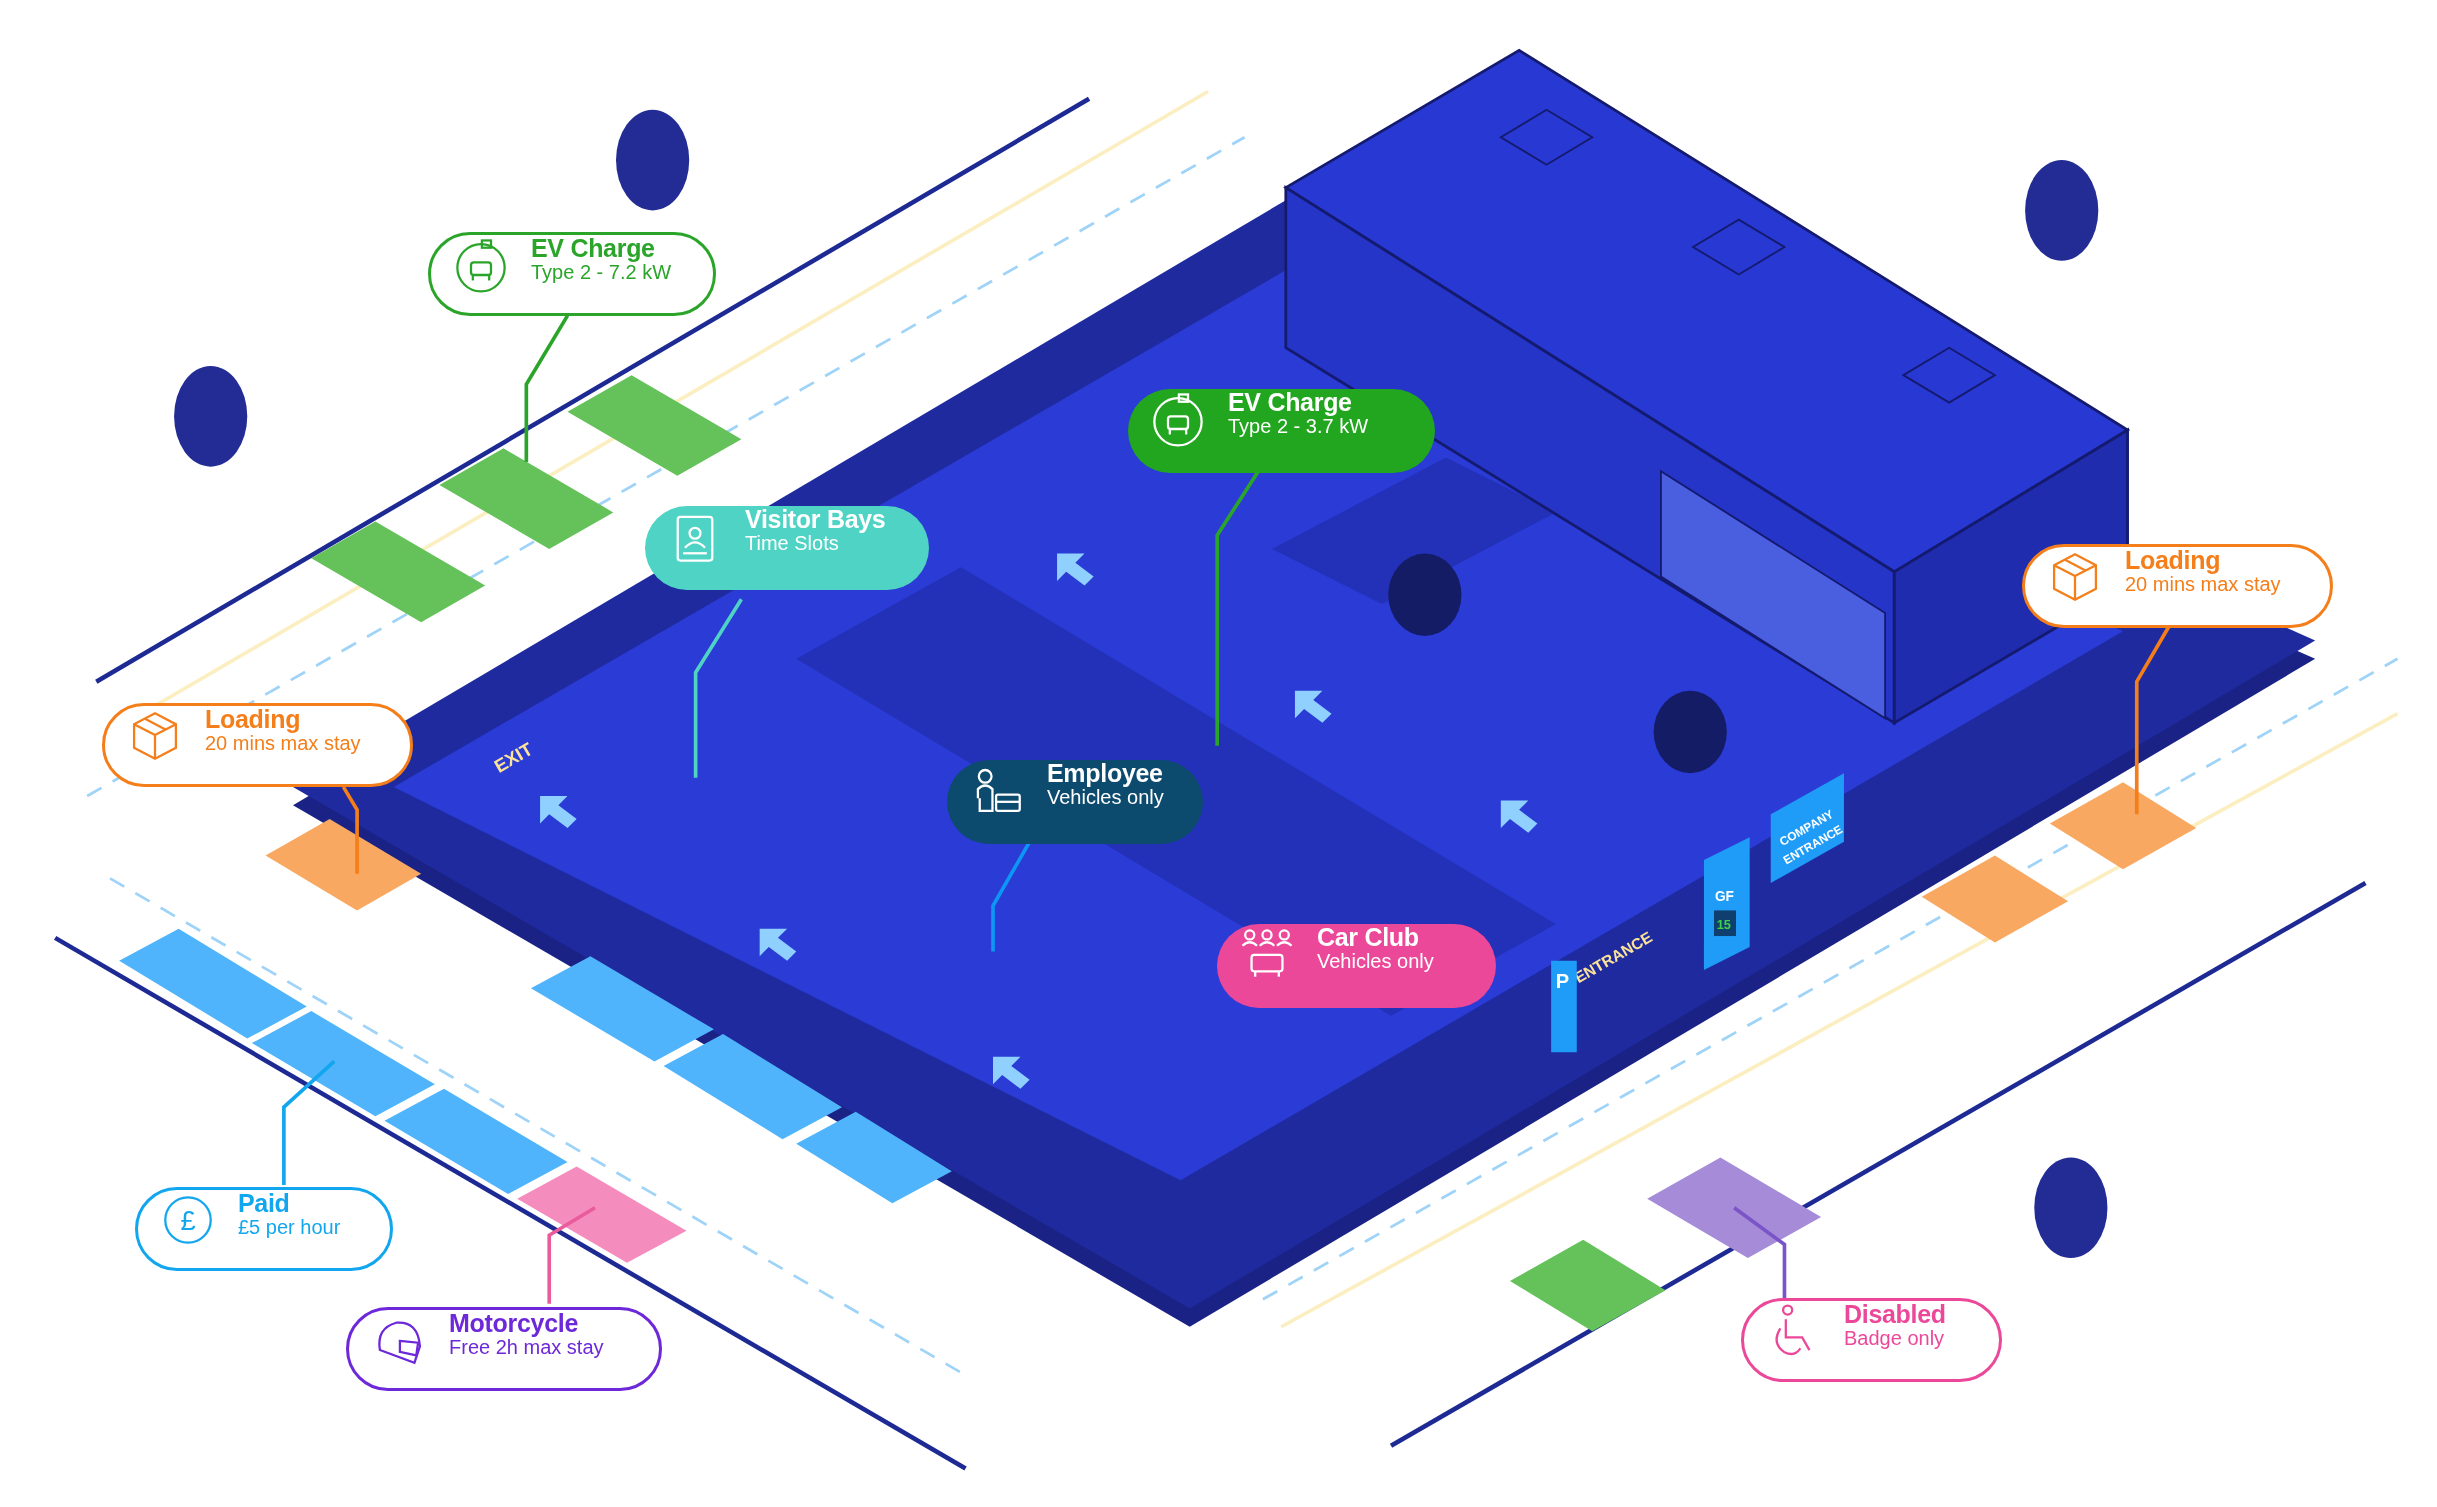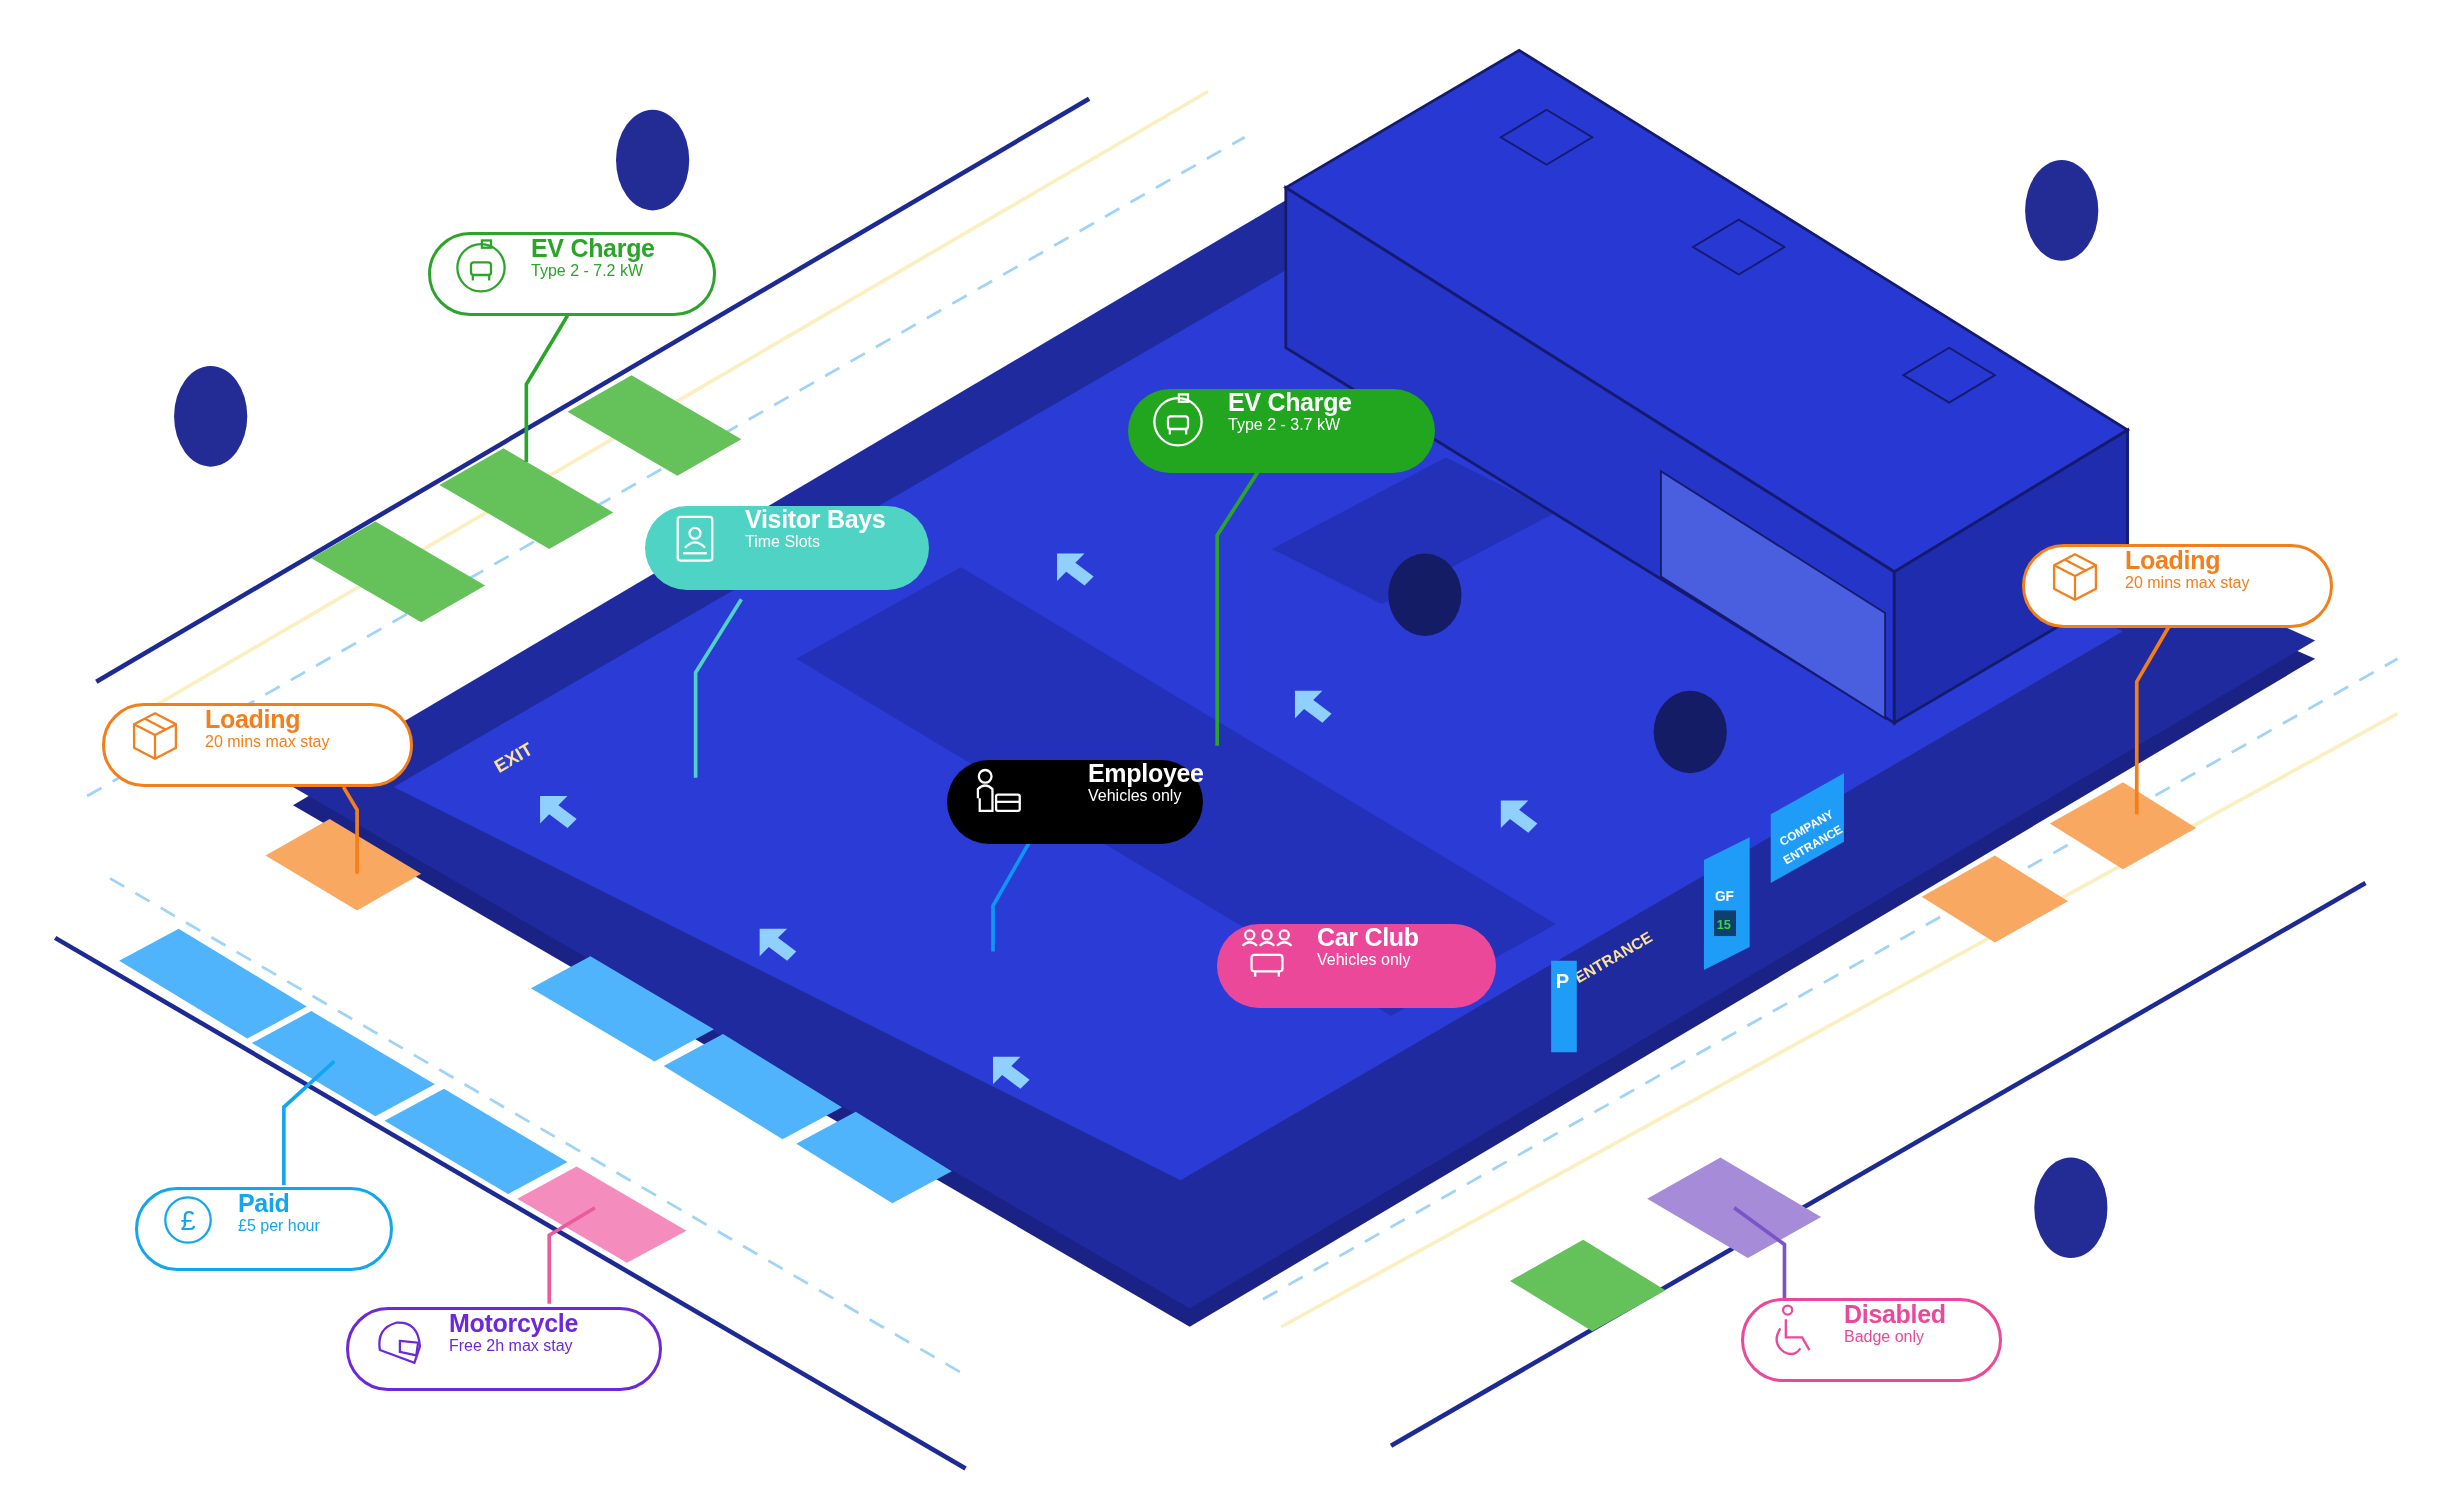--- a/index.html
+++ b/index.html
@@ -3,21 +3,21 @@
 <meta charset="utf-8">
 <style>
   html,body{margin:0;padding:0;background:#ffffff;}
   body{width:2438px;height:1507px;position:relative;overflow:hidden;font-family:"Liberation Sans","DejaVu Sans",sans-serif;}
   #scene{position:absolute;left:0;top:0;width:2438px;height:1507px;}
   .badge{position:absolute;display:flex;align-items:flex-start;box-sizing:border-box;border-radius:55px;padding:0 31px 0 20px;height:84px;}
   .badge .ic{width:60px;height:60px;flex:0 0 60px;margin-right:20px;display:flex;align-items:center;justify-content:center;}
   .badge .ic svg{width:60px;height:60px;}
   .badge .txt{display:flex;flex-direction:column;line-height:1.08;white-space:nowrap;}
   .badge .t1{font-weight:bold;font-size:25px;letter-spacing:-0.3px;}
-  .badge .t2{font-size:16px;}
+  .badge .t2{font-size:20px;}
   .outline{background:#ffffff;border:3.7px solid currentColor;}
   .filled{color:#ffffff;}
 </style>
 </head>
 <body>
 
 <svg id="scene" viewBox="0 0 2664 1647" xmlns="http://www.w3.org/2000/svg">
 
   <g>
     <line x1="105" y1="745" x2="1190" y2="108" stroke="#1e2a94" stroke-width="5"></line>
@@ -155,21 +155,21 @@
         <path d="M22 46 Q33 34 44 46"></path>
         <line x1="20" y1="52" x2="46" y2="52"></line>
       </svg>
     </span>
   <span class="txt">
       <span class="t1">Visitor Bays</span>
       <span class="t2">Time Slots</span>
     </span>
 </div>
 
-<div class="badge filled" style="left:947px;top:760px;width:256px;background:#000000;gap:41px;">
+<div class="badge filled" style="left:947px;top:760px;width:256px;background:#0c4a6e;">
   <span class="ic">
       <svg viewBox="0 0 66 66" fill="none" stroke="#fff" stroke-width="2.5">
         <circle cx="20" cy="18" r="7"></circle>
         <path d="M12 42 V32 Q20 24 28 32 V56 H14 V42"></path>
         <rect x="32" y="38" width="26" height="18" rx="2"></rect>
         <line x1="32" y1="46" x2="58" y2="46"></line>
       </svg>
     </span>
   <span class="txt">
       <span class="t1">Employee</span>

